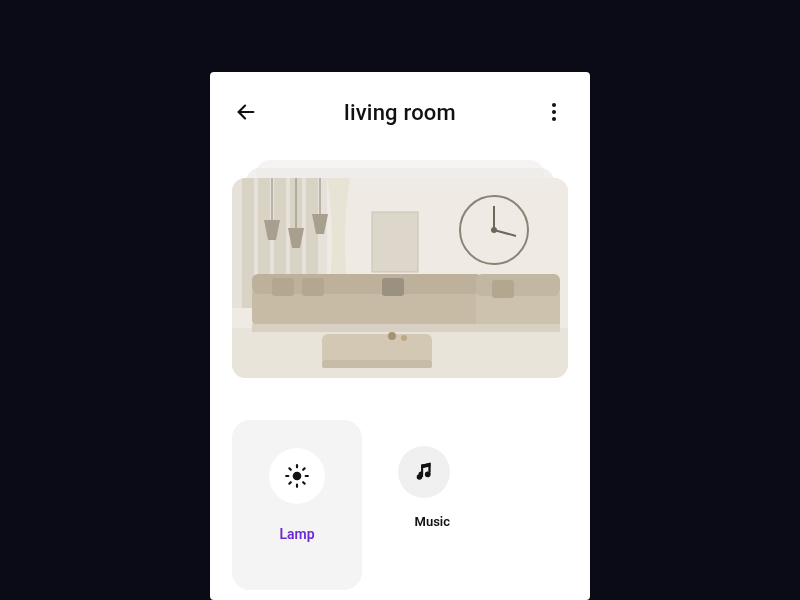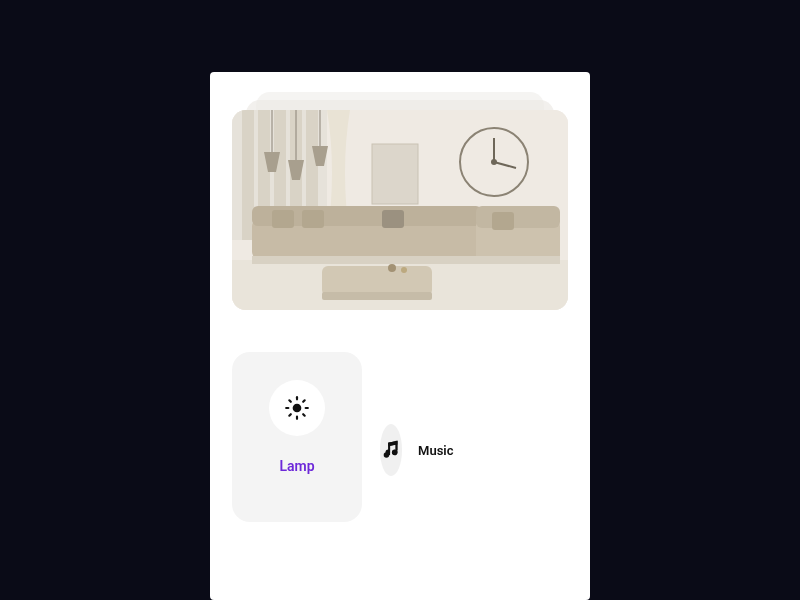--- a/index.html
+++ b/index.html
@@ -104,21 +104,22 @@
     color: #6d28d9;
   }
   .mini-controls {
     display: flex;
     flex-direction: row;
     gap: 32px;
     padding-top: 26px;
   }
   .mini {
     display: flex;
-    align-items: center;
+    flex-direction: column;
+    align-items: flex-end;
     gap: 16px;
     cursor: pointer;
     width: 70px;
   }
   .mini .icon-circle {
     width: 52px; height: 52px;
     border-radius: 50%;
     background: #f0f0f0;
     display: flex; align-items: center; justify-content: center;
   }
@@ -126,20 +127,34 @@
     font-size: 13px;
     font-weight: 600;
     color: #111;
   }
 </style>
 </head>
 <body>
 
 <div class="phone">
 
+  <div class="header">
+    <div class="back-btn">
+      <svg width="22" height="22" viewBox="0 0 24 24" fill="none" stroke="#111" stroke-width="2.4" stroke-linecap="round" stroke-linejoin="round">
+        <line x1="20" y1="12" x2="4" y2="12"></line>
+        <polyline points="11 19 4 12 11 5"></polyline>
+      </svg>
+    </div>
+    <div class="title">living room</div>
+    <div class="more-btn">
+      <span></span>
+      <span></span>
+      <span></span>
+    </div>
+  </div>
 
   <div class="hero-wrap">
     <div class="hero-stack s1"></div>
     <div class="hero-stack s2"></div>
     <div class="hero">
       <svg viewBox="0 0 336 200">
 
         <rect x="0" y="0" width="336" height="200" fill="#efeae3"></rect>
 
         <rect x="0" y="0" width="95" height="130" fill="#e6e2da"></rect>

